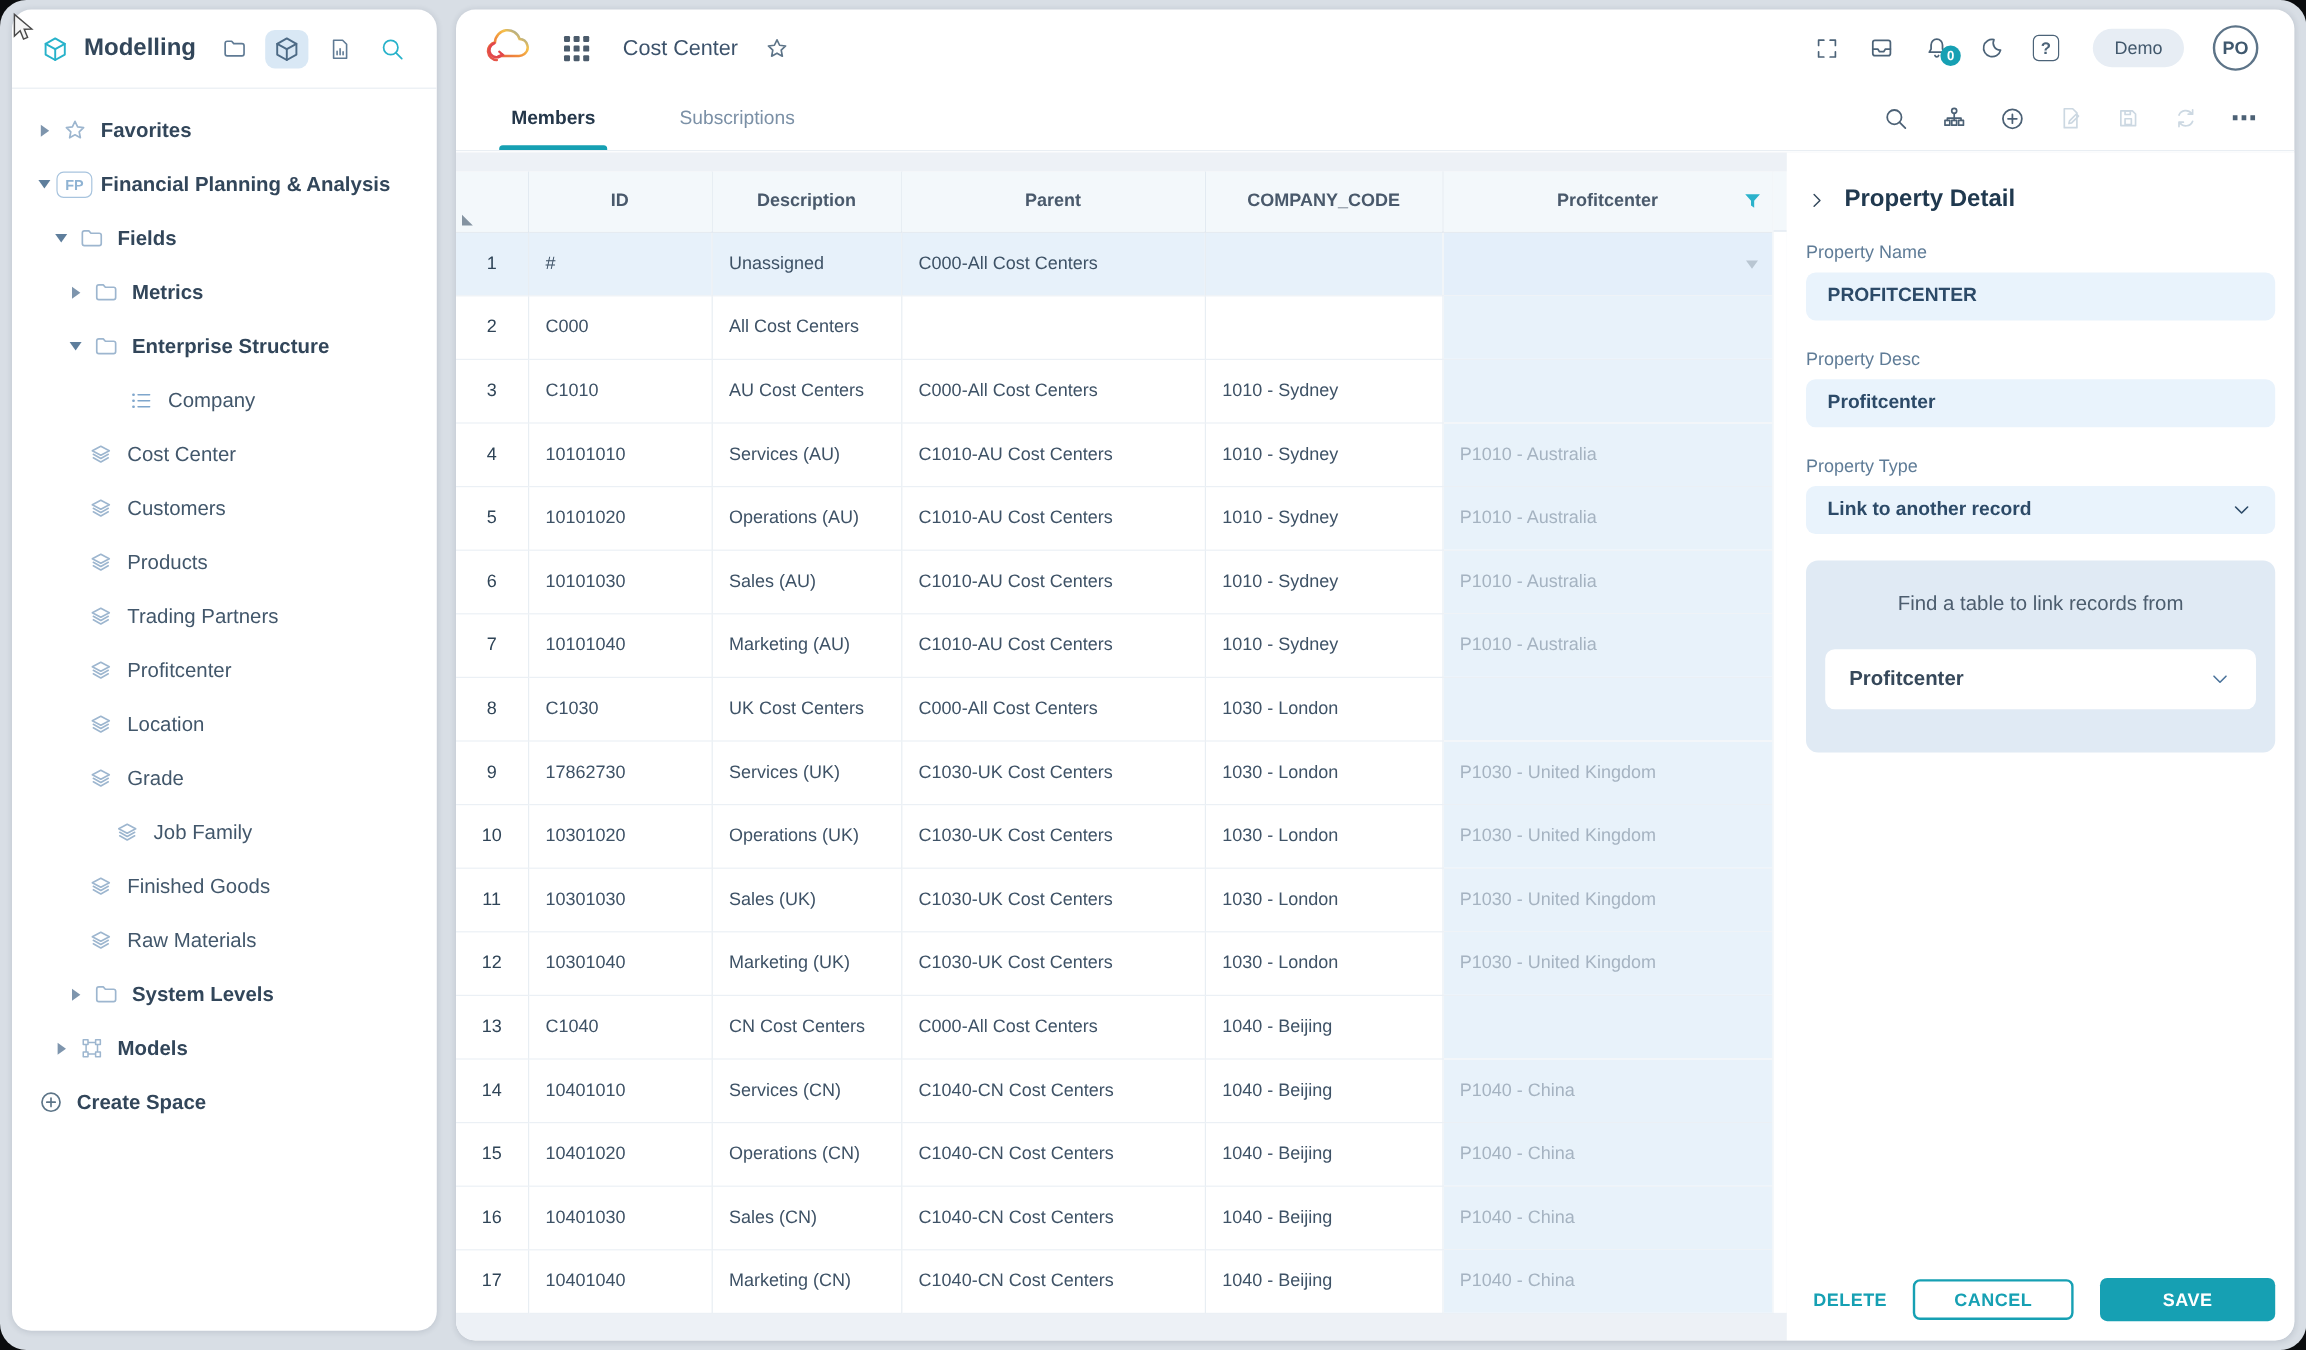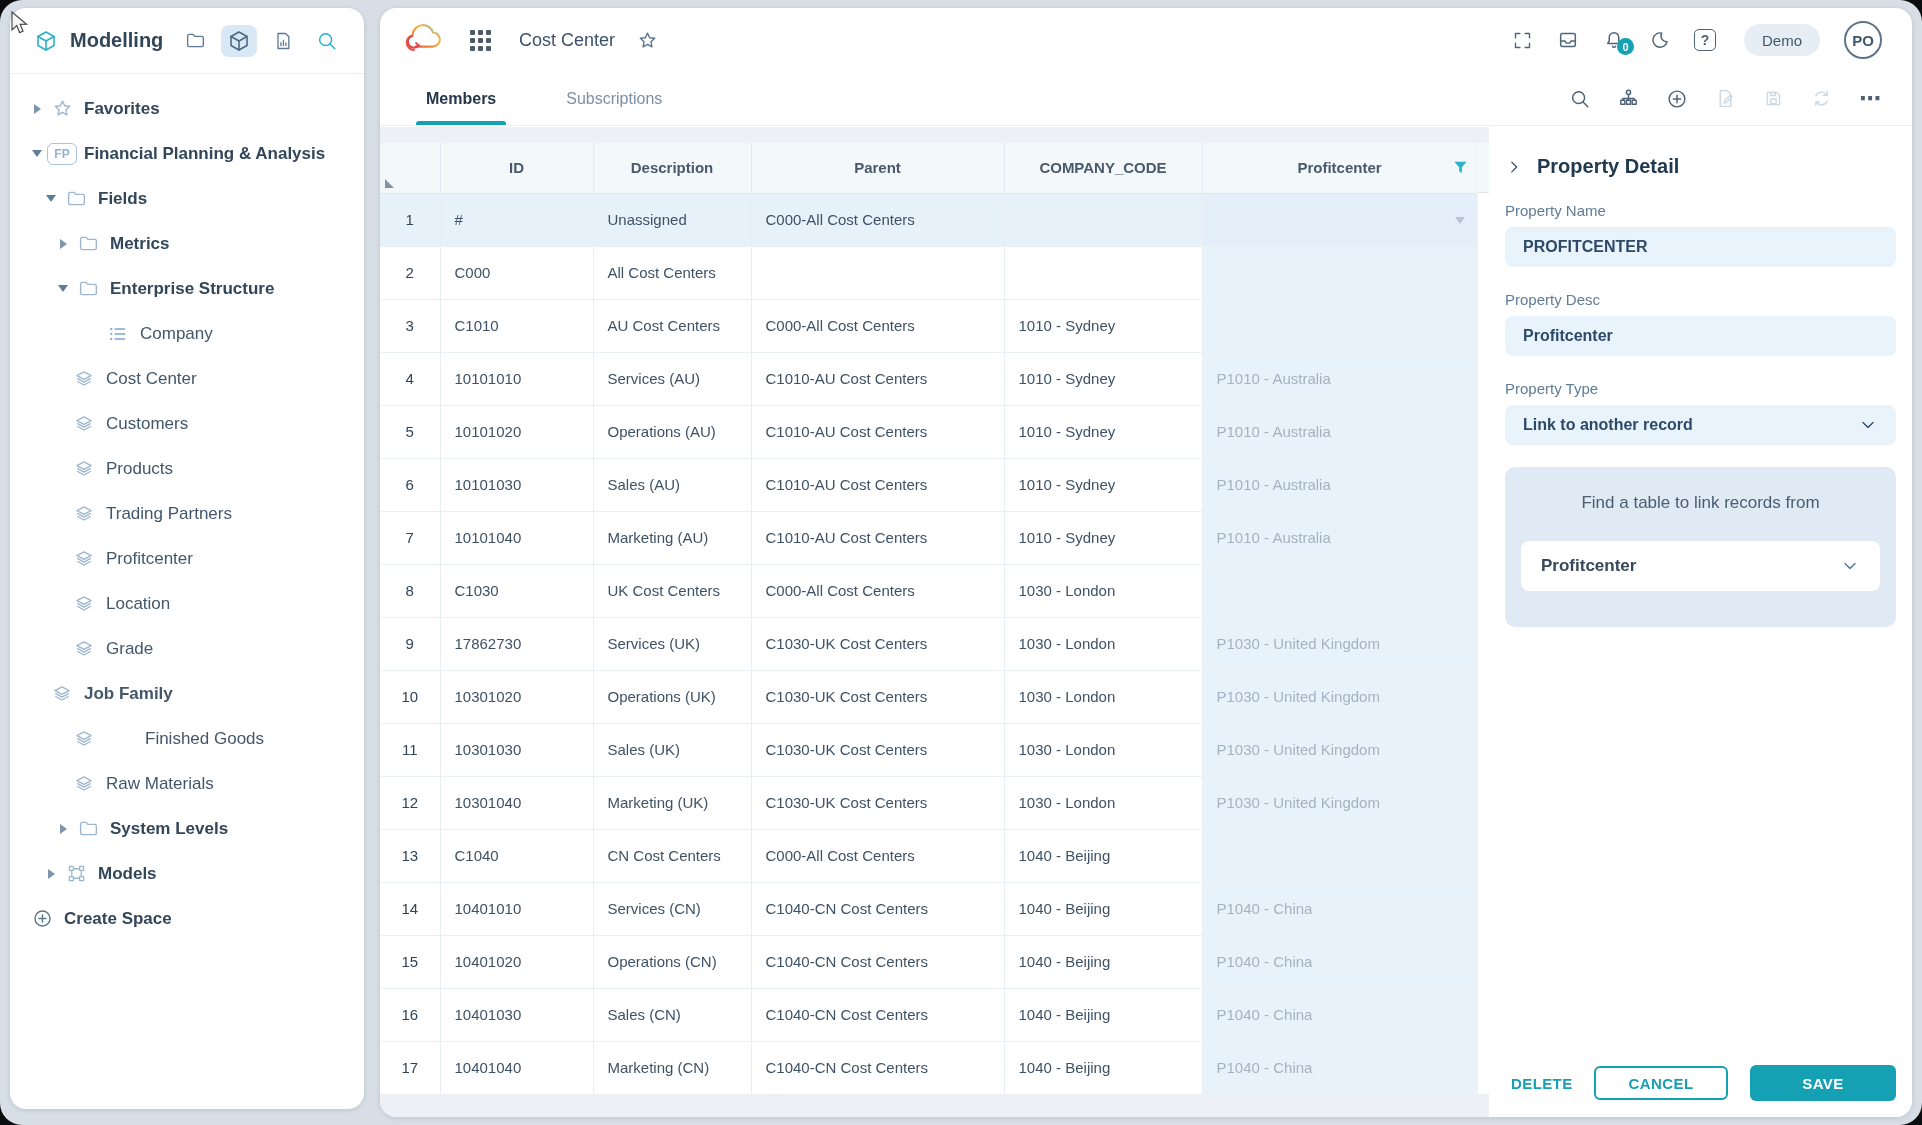--- a/index.html
+++ b/index.html
@@ -290,31 +290,31 @@
         <div class="tree-row" style="padding-left: 62px;">
           <span class="tree-ic">
             <svg width="20" height="20" viewBox="0 0 24 24" fill="none" stroke="currentColor" stroke-width="1.6" stroke-linecap="round" stroke-linejoin="round">
               <path d="M12 3.5 L20.5 8 L12 12.5 L3.5 8 Z"></path>
               <path d="M4.5 11.5 L12 15.7 L19.5 11.5"></path>
               <path d="M4.5 15 L12 19.2 L19.5 15"></path>
             </svg>
           </span>
           <span class="lbl">Grade</span>
         </div>
-        <div class="tree-row" style="padding-left: 40px; font-weight: bold;">
+        <div class="tree-row" style="padding-left: 84px;">
           <span class="tree-ic">
             <svg width="20" height="20" viewBox="0 0 24 24" fill="none" stroke="currentColor" stroke-width="1.6" stroke-linecap="round" stroke-linejoin="round">
               <path d="M12 3.5 L20.5 8 L12 12.5 L3.5 8 Z"></path>
               <path d="M4.5 11.5 L12 15.7 L19.5 11.5"></path>
               <path d="M4.5 15 L12 19.2 L19.5 15"></path>
             </svg>
           </span>
           <span class="lbl">Job Family</span>
         </div>
-        <div class="tree-row" style="padding-left: 62px; gap: 39px;">
+        <div class="tree-row" style="padding-left: 62px;">
           <span class="tree-ic">
             <svg width="20" height="20" viewBox="0 0 24 24" fill="none" stroke="currentColor" stroke-width="1.6" stroke-linecap="round" stroke-linejoin="round">
               <path d="M12 3.5 L20.5 8 L12 12.5 L3.5 8 Z"></path>
               <path d="M4.5 11.5 L12 15.7 L19.5 11.5"></path>
               <path d="M4.5 15 L12 19.2 L19.5 15"></path>
             </svg>
           </span>
           <span class="lbl">Finished Goods</span>
         </div>
         <div class="tree-row" style="padding-left: 62px;">

